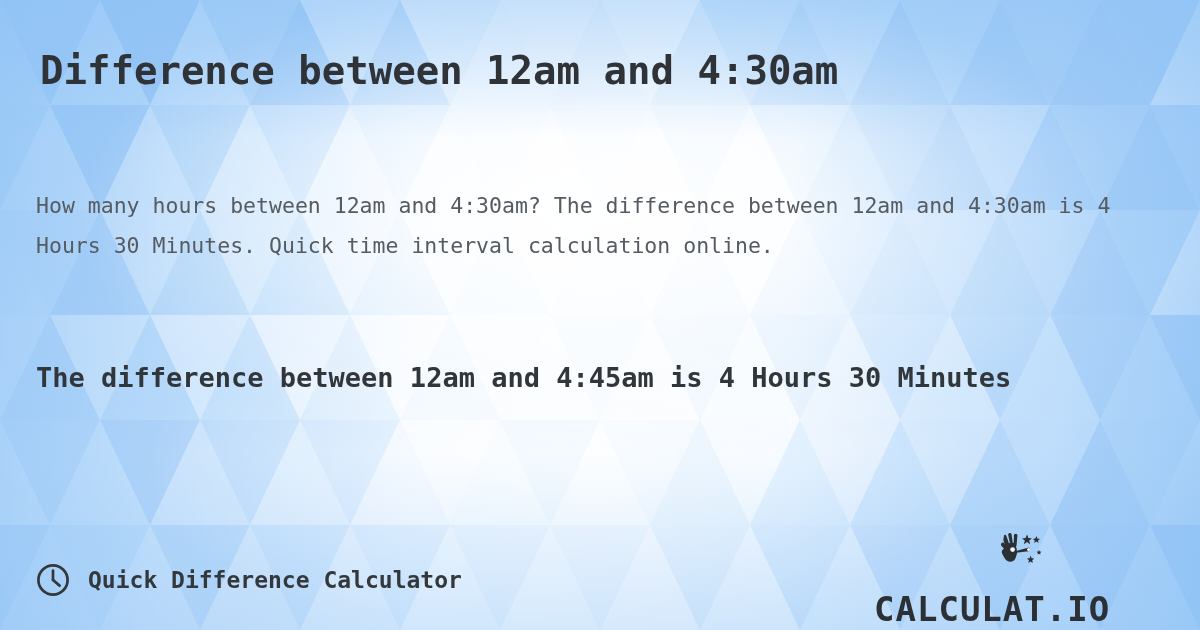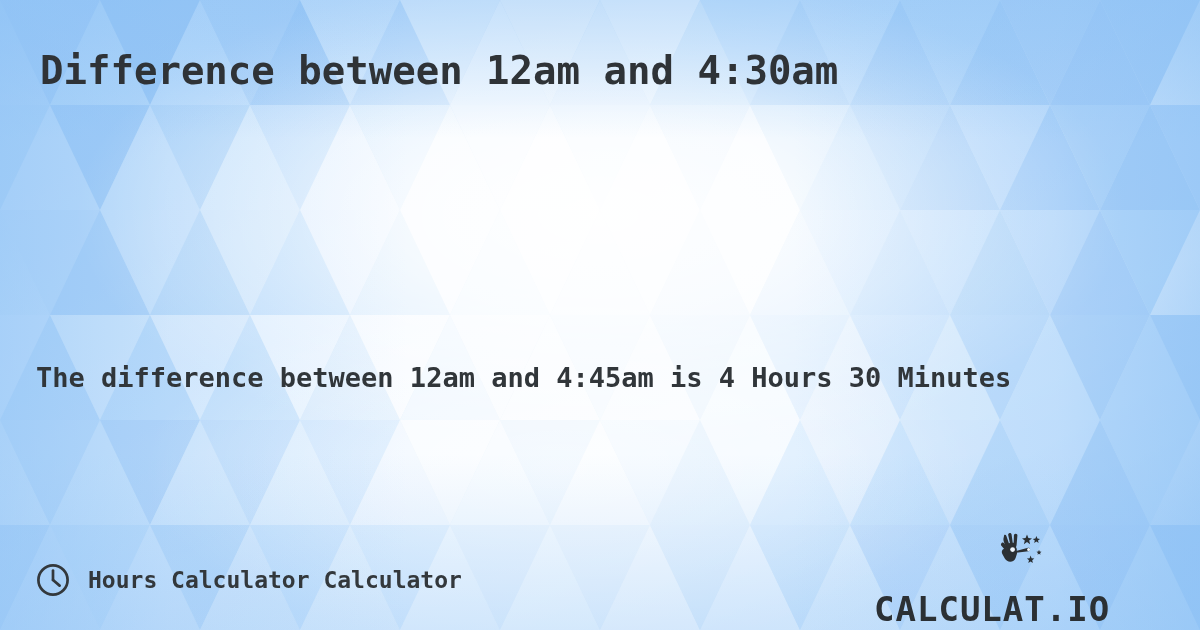--- a/index.html
+++ b/index.html
@@ -293,34 +293,35 @@
       </g>
     </svg>
   </div>
   <div id="bg-bloom"></div>
   <div id="bg-edge"></div>
 
   <div id="content">
 
     <h1 class="page-title">Difference between 12am and 4:30am</h1>
 
+    <p class="intro">How many hours between 12am and 4:30am? The difference between 12am and 4:30am is 4 Hours 30 Minutes. Quick time interval calculation online.</p>
 
     <h2 class="result">The difference between 12am and 4:45am is 4 Hours 30 Minutes</h2>
 
     <div class="footer">
 
       <div class="footer-left">
         <span>
           <svg class="clock-icon" viewBox="0 0 34 34" aria-hidden="true">
             <circle cx="17" cy="17" r="14.6" fill="none" stroke="#33383c" stroke-width="2.7"></circle>
             <line x1="17" y1="17" x2="17" y2="7.6" stroke="#33383c" stroke-width="2.7" stroke-linecap="round"></line>
             <line x1="17" y1="17" x2="23.6" y2="22.6" stroke="#33383c" stroke-width="2.7" stroke-linecap="round"></line>
           </svg>
         </span>
-        <span class="footer-label">Hours Calculator Calculator</span>
+        <span class="footer-label">Quick Difference Calculator</span>
       </div>
 
       <div class="brand">
         <span>
           <svg class="brand-mark" viewBox="0 0 52 40" aria-hidden="true">
             <g fill="#2b3034">
 
               <path d="M6.2 5.0c0.9-0.5 1.9-0.1 2.2 0.9l2.5 7.4 1.0-0.3-1.7-8.0c-0.2-1.0 0.5-1.9 1.5-2.0 1.0-0.1 1.8 0.6 1.9 1.6l1.1 8.1 1.0 0.0 0.2-7.3c0.0-1.0 0.9-1.8 1.9-1.7 1.0 0.1 1.7 0.9 1.6 1.9l-0.8 9.3c-0.1 1.2-0.5 2.1-1.1 2.9l-1.3 1.7-7.3 1.0L6.0 12.2c-0.5-1.2-0.6-2.2-0.6-3.2z"></path>
 
               <path d="M3.6 13.0c0.8-0.7 2.0-0.6 2.6 0.3l3.0 4.3-2.2 2.4-3.6-4.2c-0.7-0.8-0.6-2.0 0.2-2.8z"></path>

